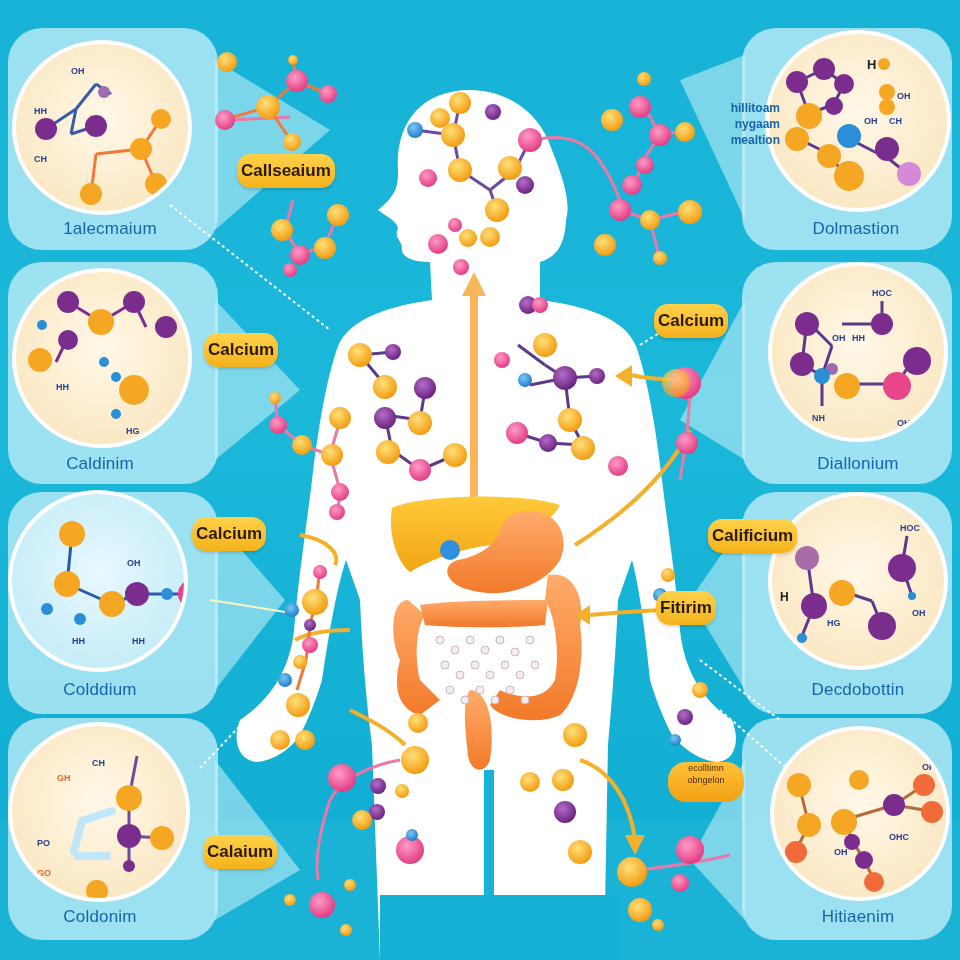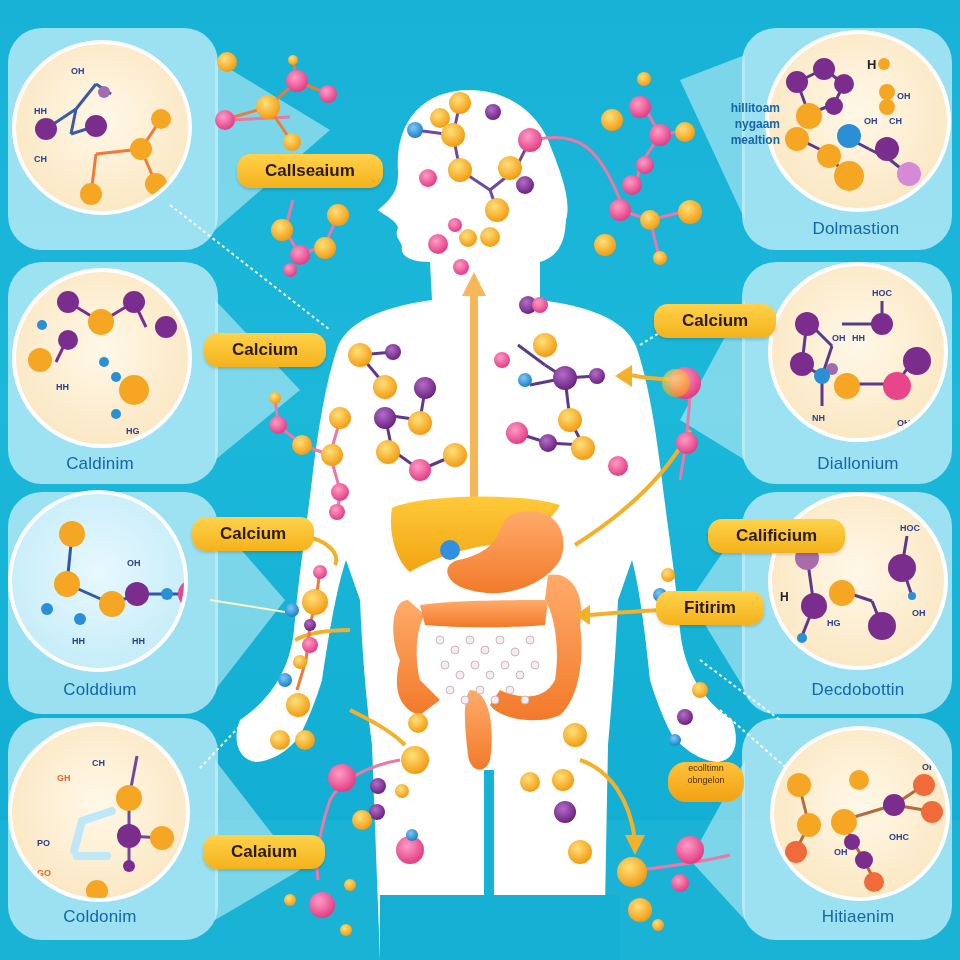--- a/index.html
+++ b/index.html
@@ -3,21 +3,21 @@
 <meta charset="utf-8">
 <style>
   html,body{margin:0;padding:0;}
   body{width:960px;height:960px;overflow:hidden;background:#1ab3d6;font-family:"Liberation Sans",sans-serif;position:relative;}
   #canvas{position:absolute;left:0;top:0;width:960px;height:820px;background:linear-gradient(180deg,#17b2d6 0%,#1cb8da 50%,#12aed3 100%);}
   svg.layer{position:absolute;left:0;top:0;width:960px;height:960px;}
   .panel{position:absolute;background:rgba(200,240,250,0.75);border-radius:34px;}
   .circle{position:absolute;border-radius:50%;border:4px solid #ffffff;background:radial-gradient(circle at 50% 45%,#fff8e8 0%,#fbe9c6 70%,#f7ddb0 100%);box-sizing:border-box;overflow:hidden;}
   .circle.blue{background:radial-gradient(circle at 50% 45%,#e8f8ff 0%,#c8eef9 70%,#b4e6f5 100%);}
   .panel-label{position:absolute;width:220px;text-align:center;color:#1565a8;font-size:17px;letter-spacing:0.2px;}
-  .tag{position:absolute;background:linear-gradient(180deg,#ffd24a,#f4b21c);border-radius:14px;padding:0 28px;height:34px;line-height:34px;font-size:17px;font-weight:bold;color:#2b1a05;box-shadow:0 2px 3px rgba(0,0,0,0.15);white-space:nowrap;}
+  .tag{position:absolute;background:linear-gradient(180deg,#ffd24a,#f4b21c);border-radius:14px;padding:0 4px;height:34px;line-height:34px;font-size:17px;font-weight:bold;color:#2b1a05;box-shadow:0 2px 3px rgba(0,0,0,0.15);white-space:nowrap;}
   .note{position:absolute;color:#1565a8;font-size:12px;line-height:16px;font-weight:bold;}
   .pumpkin{position:absolute;background:linear-gradient(180deg,#ffc23a,#f2a112);border-radius:18px;width:76px;height:40px;color:#4a2a05;font-size:9px;line-height:12px;text-align:center;box-sizing:border-box;}
   .chem-text{font-family:"Liberation Sans",sans-serif;font-size:9px;font-weight:bold;fill:#2a3f8f;}
 </style>
 </head>
 <body>
 
 <div id="canvas">
 
   <div class="panel" style="left:8px;top:28px;width:210px;height:222px;"></div>
@@ -547,20 +547,21 @@
         <circle cx="158" cy="82" r="11" fill="#f06a3a"></circle>
       <circle cx="78" cy="112" r="8" fill="#7b2d8e"></circle>
         <circle cx="90" cy="130" r="9" fill="#7b2d8e"></circle>
         <circle cx="100" cy="152" r="10" fill="#f06a3a"></circle>
       <text class="chem-text" x="148" y="40">OH</text>
         <text class="chem-text" x="115" y="110">OHC</text>
         <text class="chem-text" x="60" y="125">OH</text>
     </svg>
   </div>
 
+  <div class="panel-label" style="left:0px;top:219px;">1alecmaium</div>
   <div class="panel-label" style="left:-10px;top:454px;">Caldinim</div>
   <div class="panel-label" style="left:-10px;top:680px;">Colddium</div>
   <div class="panel-label" style="left:-10px;top:907px;">Coldonim</div>
 
   <div class="panel-label" style="left:746px;top:219px;">Dolmastion</div>
   <div class="panel-label" style="left:748px;top:454px;">Diallonium</div>
   <div class="panel-label" style="left:748px;top:680px;">Decdobottin</div>
   <div class="panel-label" style="left:748px;top:907px;">Hitiaenim</div>
 
   <div class="tag" style="left:237px;top:154px;">Callseaium</div>

